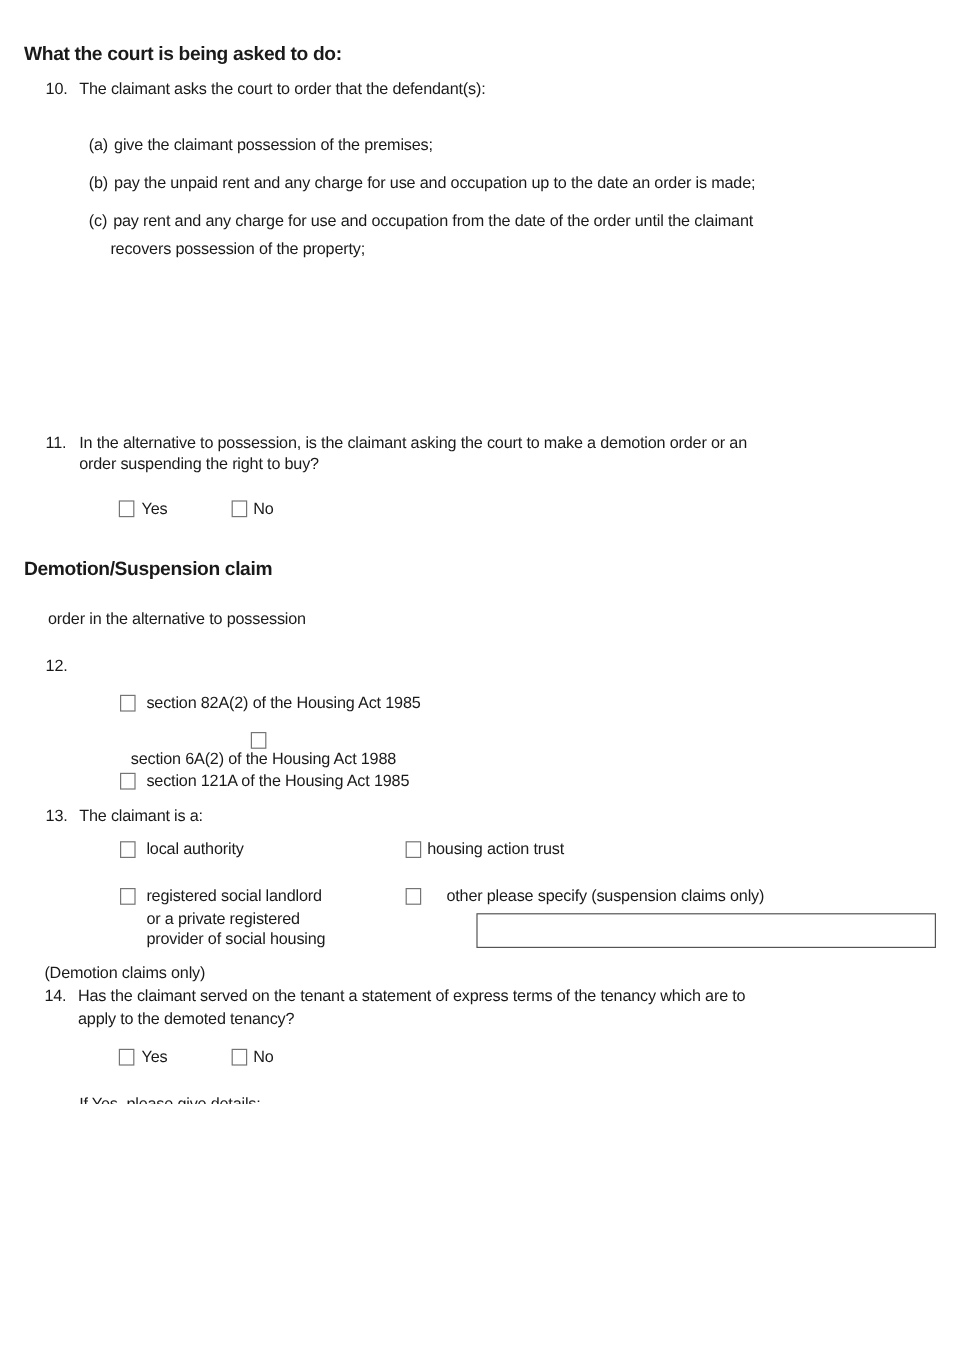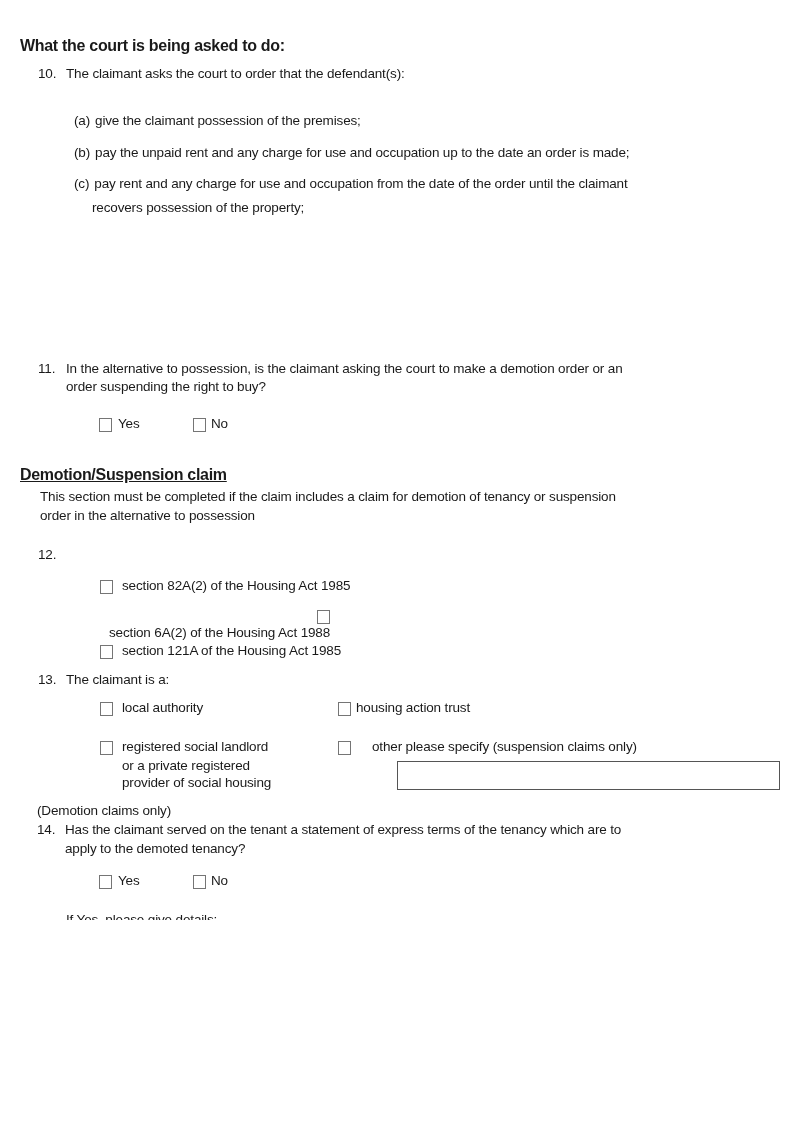--- a/index.html
+++ b/index.html
@@ -11,21 +11,21 @@
   html,body{margin:0;padding:0;background:var(--page_bg);}
   .page{
     position:relative;width:800px;height:920px;background:var(--page_bg);
     font-family:"Liberation Sans", sans-serif;color:var(--text);
     letter-spacing:-0.15px;overflow:hidden;
   }
   .h{position:absolute;font-size:16px;font-weight:bold;letter-spacing:-0.3px;white-space:nowrap;}
   .line{position:absolute;font-size:13.5px;line-height:17px;white-space:nowrap;}
   .num{position:absolute;font-size:13.5px;line-height:17px;white-space:nowrap;}
   .lbl{margin-right:5px;}
-  .cbrow{position:absolute;display:flex;align-items:flex-end;font-size:13.5px;line-height:17px;white-space:nowrap;}
+  .cbrow{position:absolute;display:flex;align-items:center;font-size:13.5px;line-height:17px;white-space:nowrap;}
   .cb{
     width:13px;height:14px;border:1px solid var(--checkbox_border);
     background:#fff;flex:none;margin-top:0px;box-sizing:border-box;
   }
   .cb-gap6{margin-left:6px;}
   .cb-gap5{margin-left:5px;}
   .cb-gap9{margin-left:9px;}
   .txtinput{
     position:absolute;left:397px;top:761px;width:383px;height:29px;
     border:1px solid var(--input_border);background:#fff;box-sizing:border-box;
@@ -59,22 +59,21 @@
 
   <div class="cbrow" style="left:99px;top:415px;">
     <span class="cb"></span>
     <span class="cb-gap6">Yes</span>
   </div>
   <div class="cbrow" style="left:193px;top:415px;">
     <span class="cb"></span>
     <span class="cb-gap5">No</span>
   </div>
 
-  <div class="h" style="left:20px;top:466px;text-decoration:underline;">Demotion/Suspension claim</div>
-  <div class="line" style="left:40px;top:488px;">This section must be completed if the claim includes a claim for demotion of tenancy or suspension</div>
+  <div class="h" style="left:20px;top:466px;">Demotion/Suspension claim</div>
   <div class="line" style="left:40px;top:507px;">order in the alternative to possession</div>
 
   <div class="num" style="left:38px;top:546px;">12.</div>
 
   <div class="cbrow" style="left:100px;top:577px;">
     <span class="cb"></span>
     <span class="cb-gap9">section 82A(2) of the Housing Act 1985</span>
   </div>
   <div class="cbrow" style="left:100px;top:610px;flex-direction:column;">
     <span class="cb"></span>

